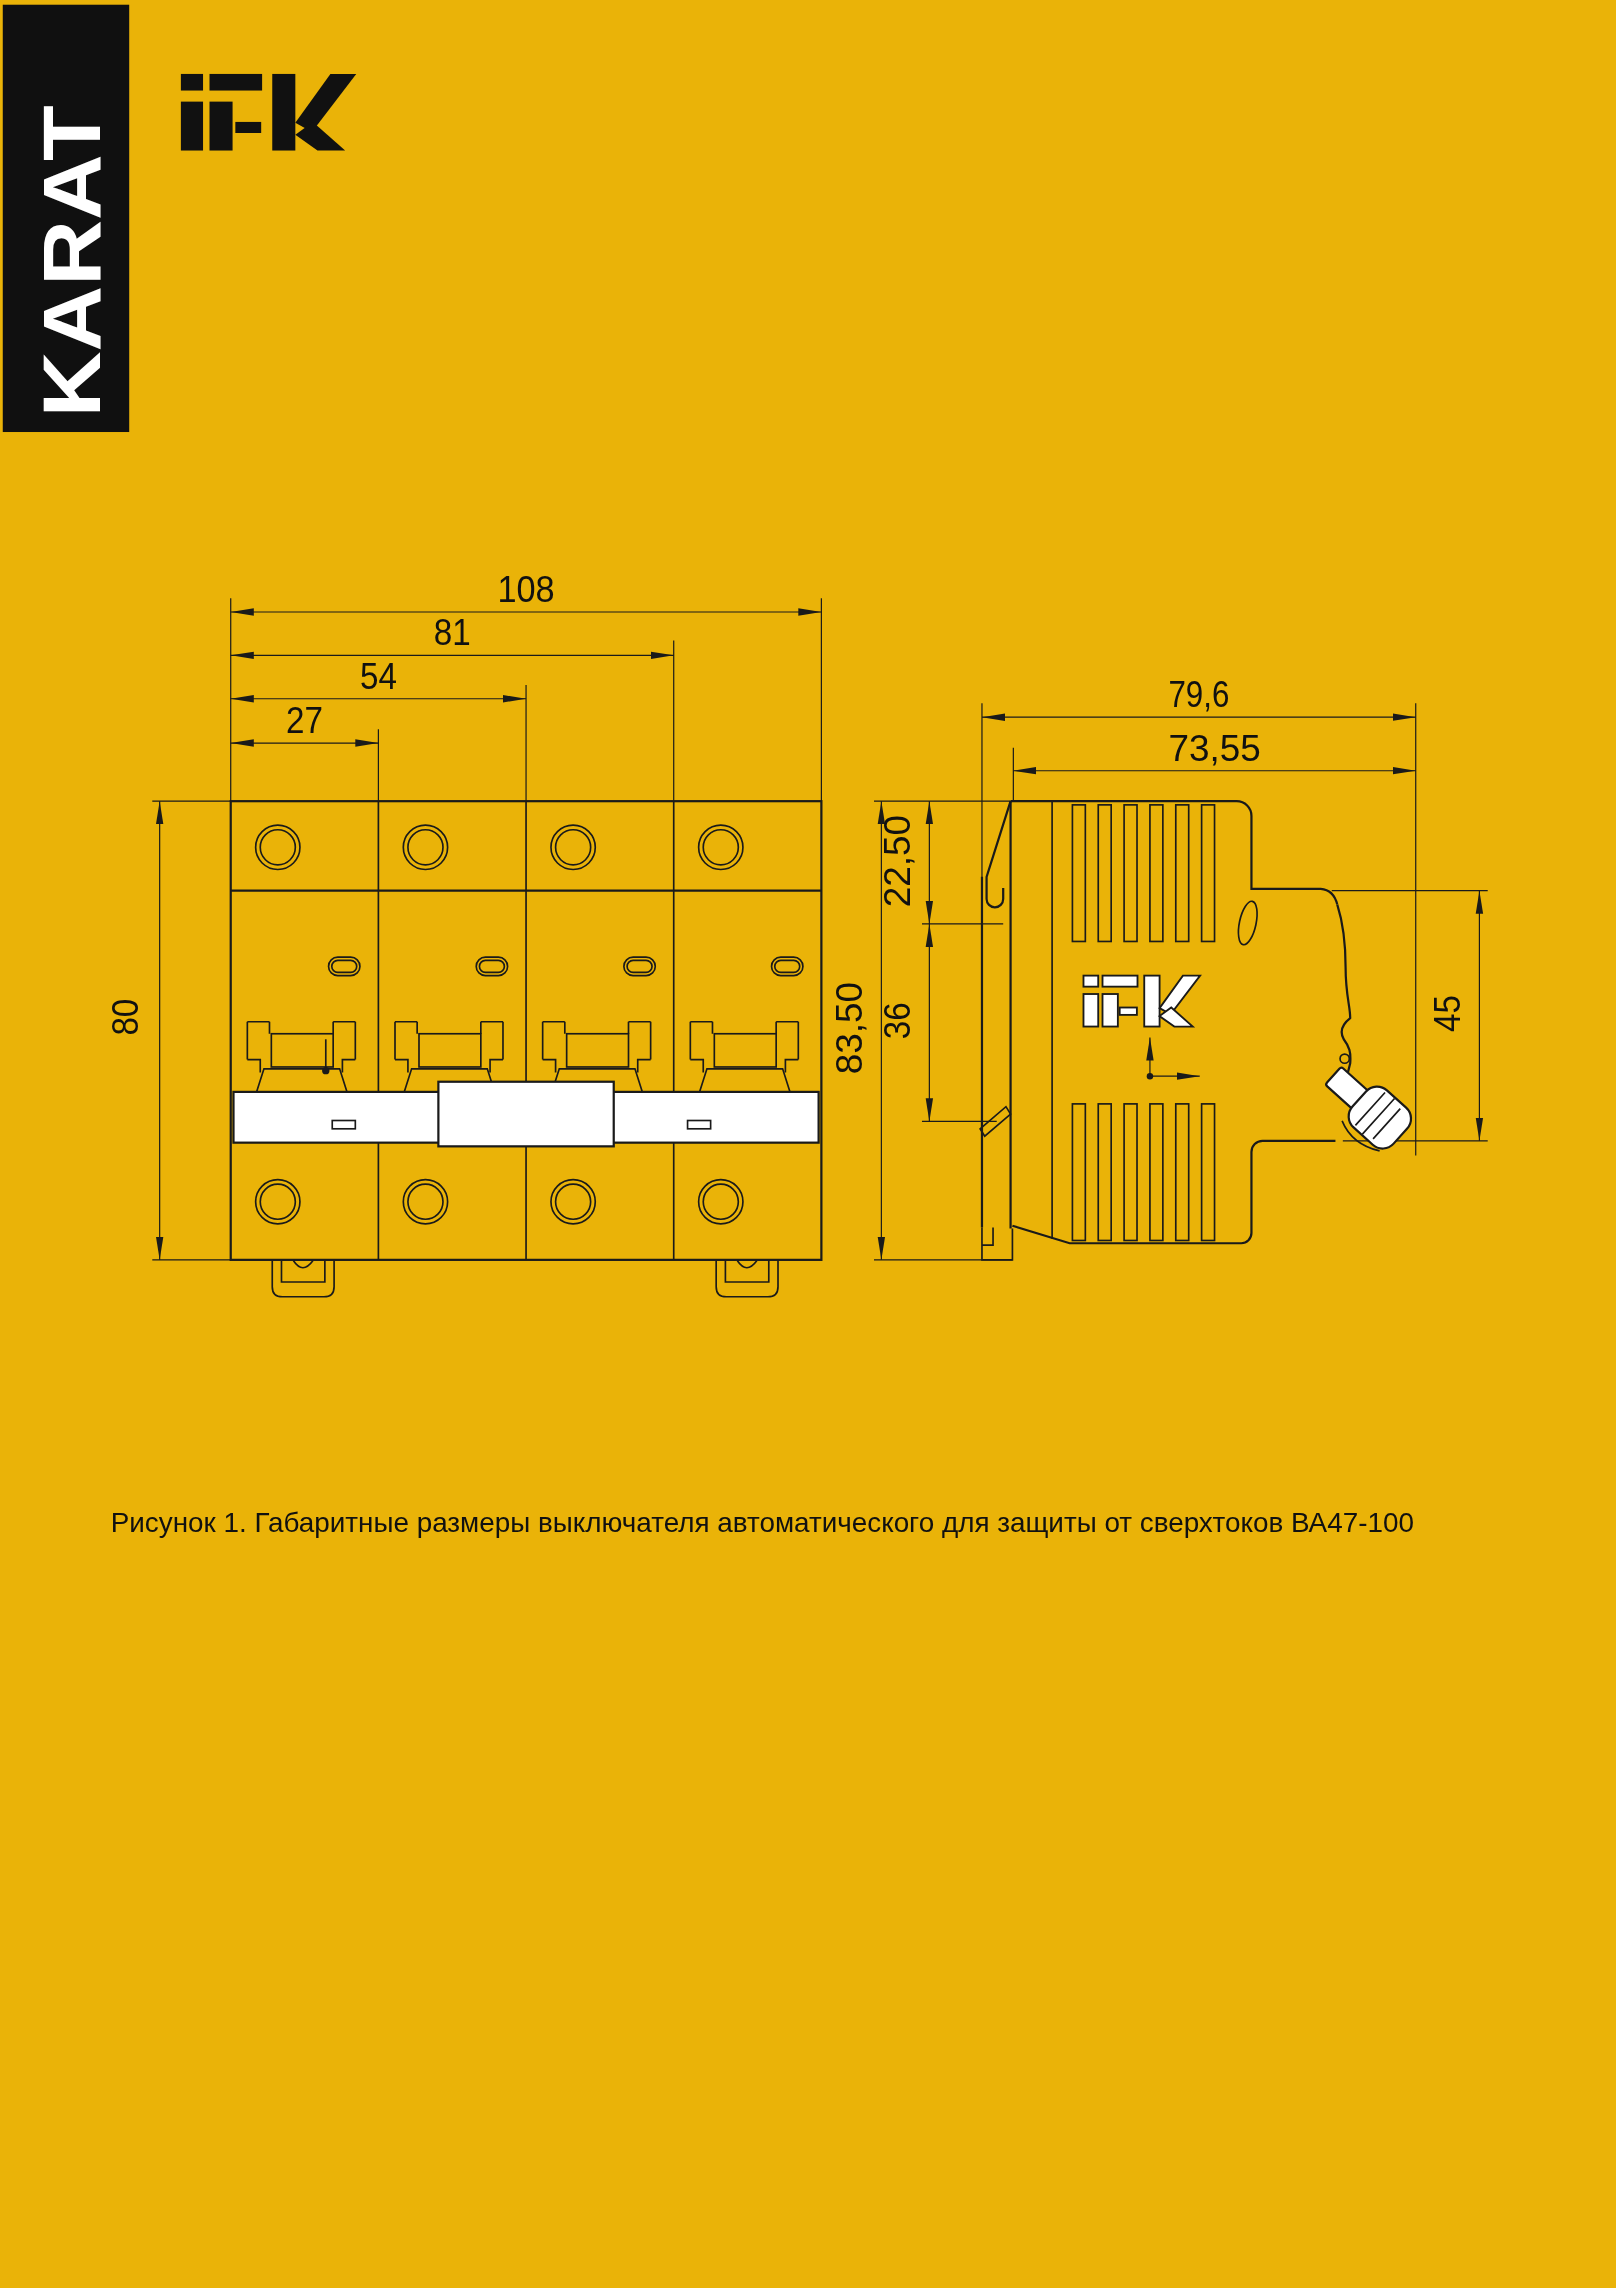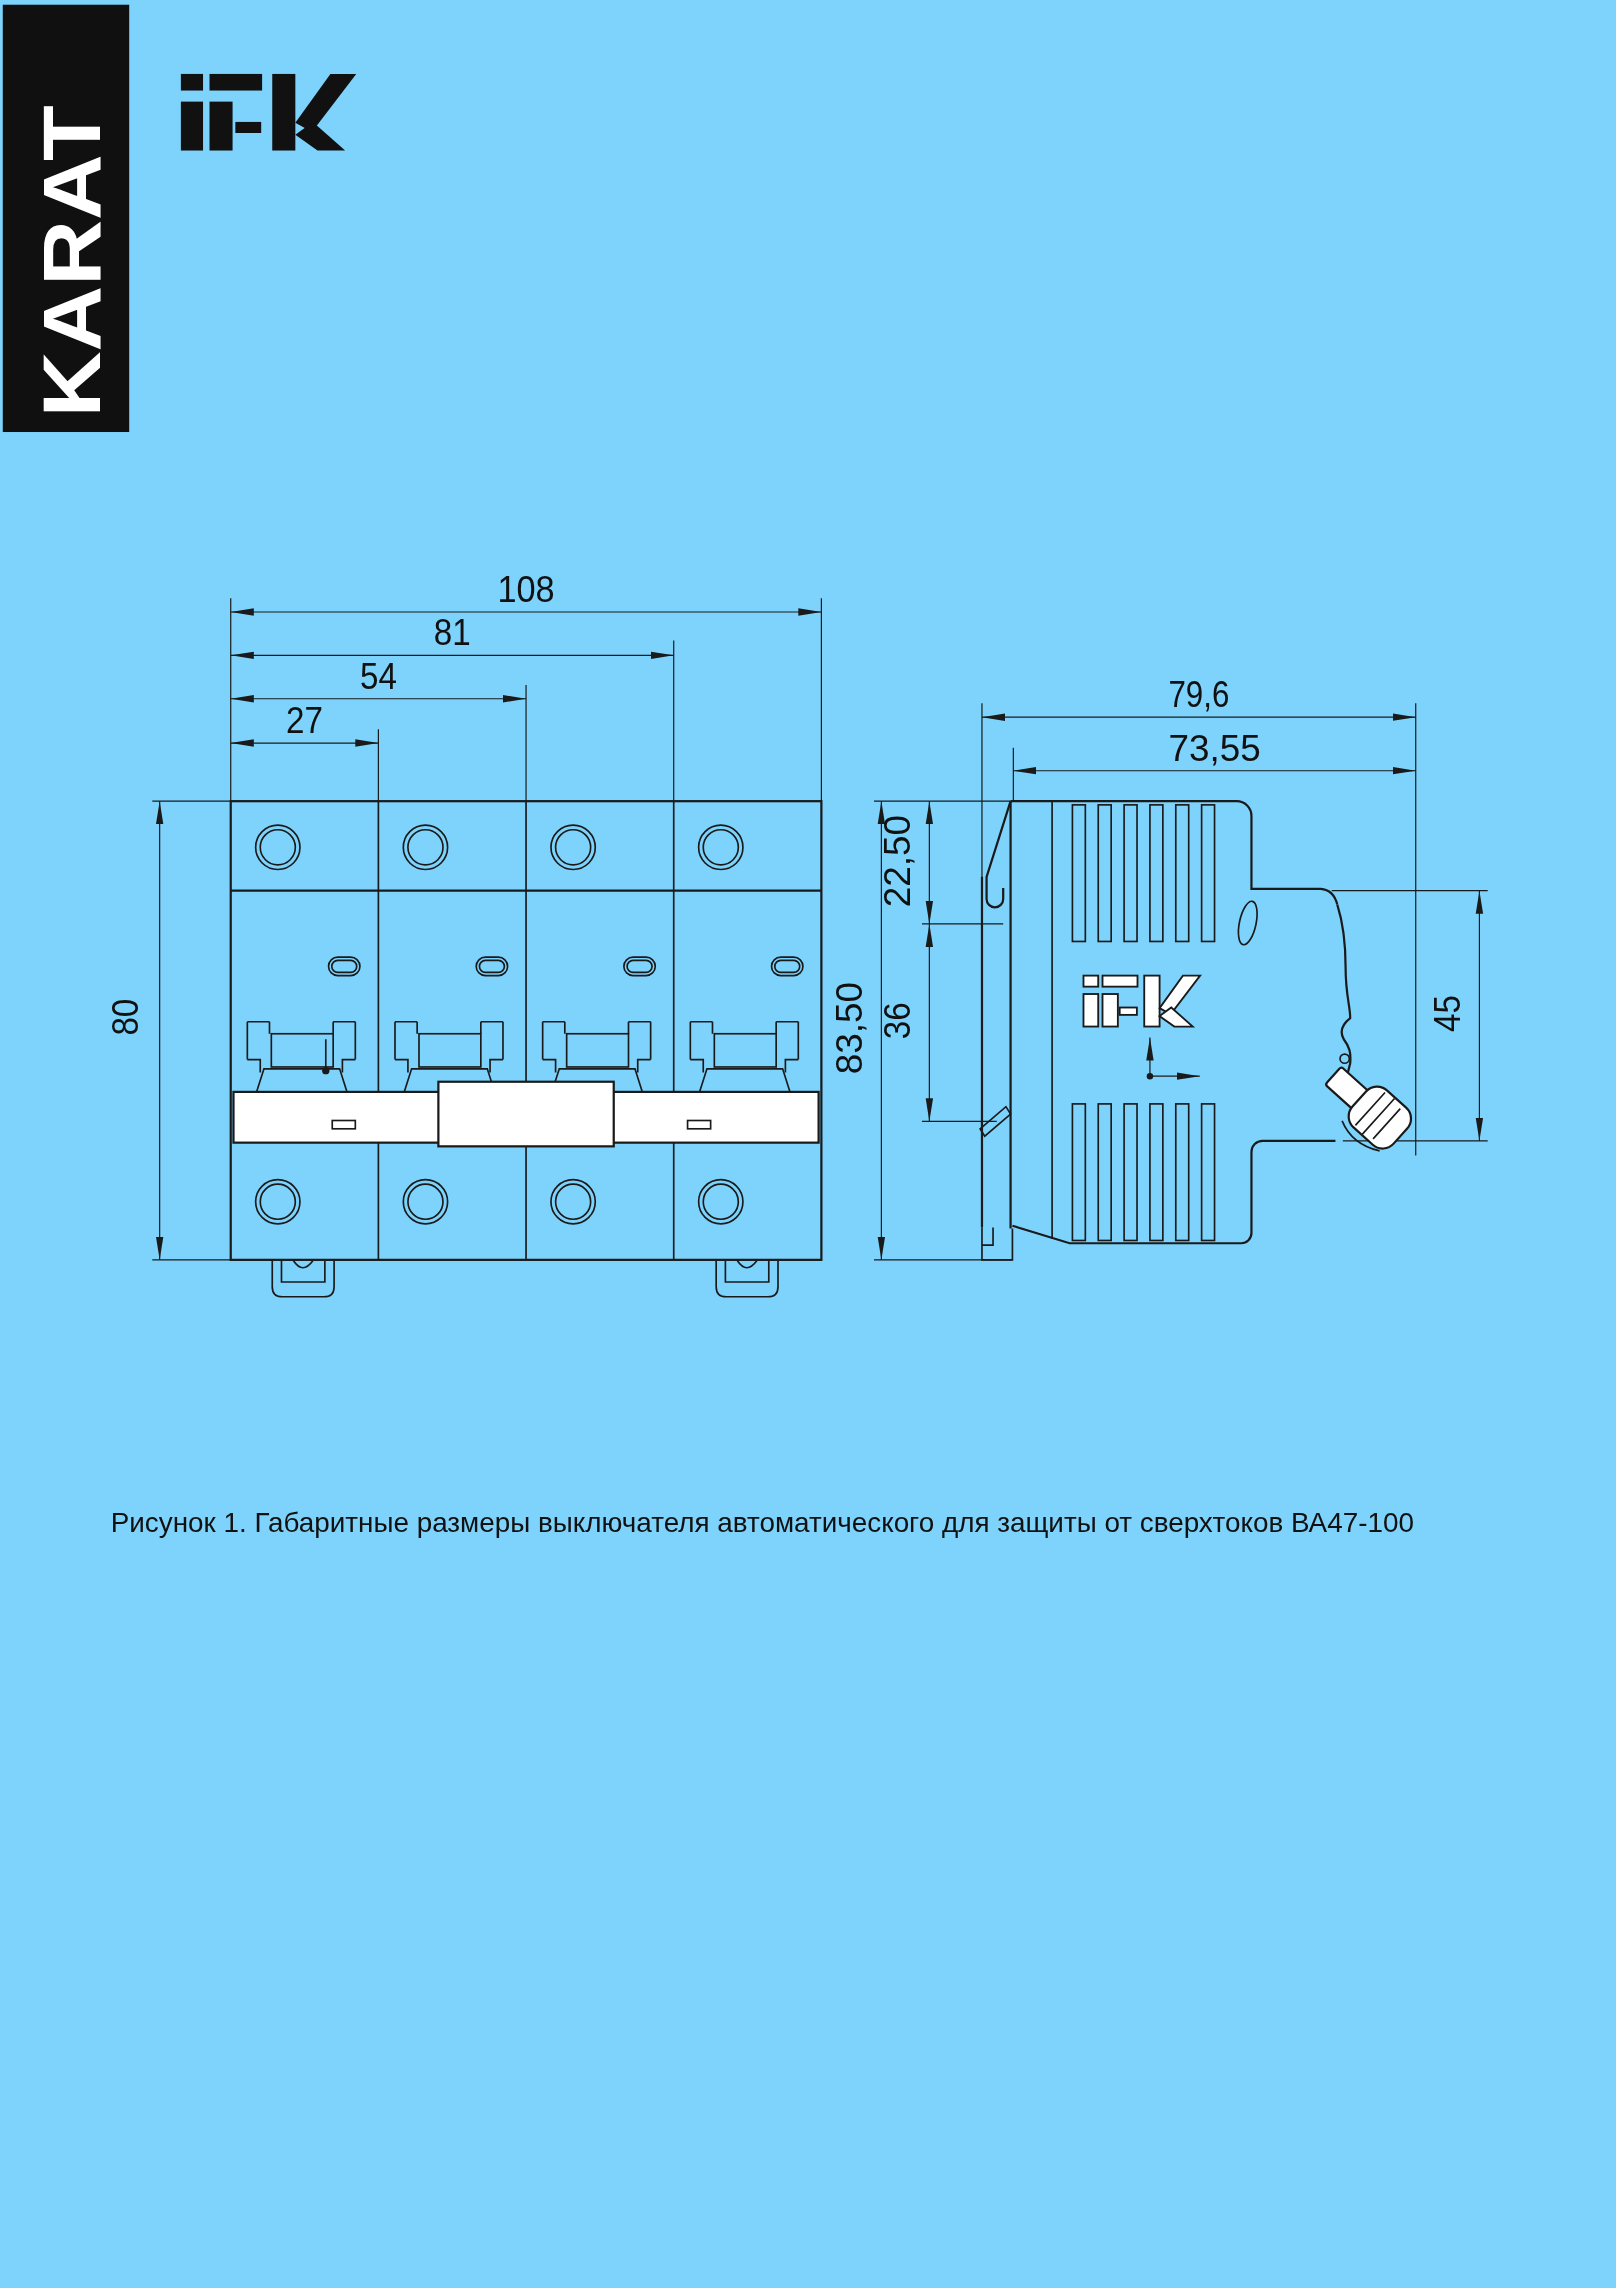--- a/index.html
+++ b/index.html
@@ -1,16 +1,16 @@
 <!DOCTYPE html>
 <html style="font-size:14.8px"><head>
 <meta charset="utf-8">
 <style>
   html,body{margin:0;padding:0;background:#ffffff;}
-  .page{position:relative;width:1616px;height:2289px;background:#7dd3fc;overflow:hidden;
+  .page{position:relative;width:1616px;height:2289px;background:#eab308;overflow:hidden;
         font-family:"Liberation Sans",sans-serif;}
   svg{display:block}
   .ext{stroke:#1a1a1a;stroke-width:1.3;fill:none}
   .dim{stroke:#1a1a1a;stroke-width:1.3;fill:none;
        marker-start:url(#arr);marker-end:url(#arr)}
   .body2{stroke:#1a1a1a;stroke-width:2.4;fill:none}
   .body1{stroke:#1a1a1a;stroke-width:1.8;fill:none}
   .whitefill{fill:#ffffff;stroke:#1a1a1a;stroke-width:2.4}
   .dimtext{font-family:"Liberation Sans",sans-serif;font-size:40px;fill:#111;text-anchor:middle}
   .caption{font-family:"Liberation Sans",sans-serif;font-size:30px;fill:#111}

